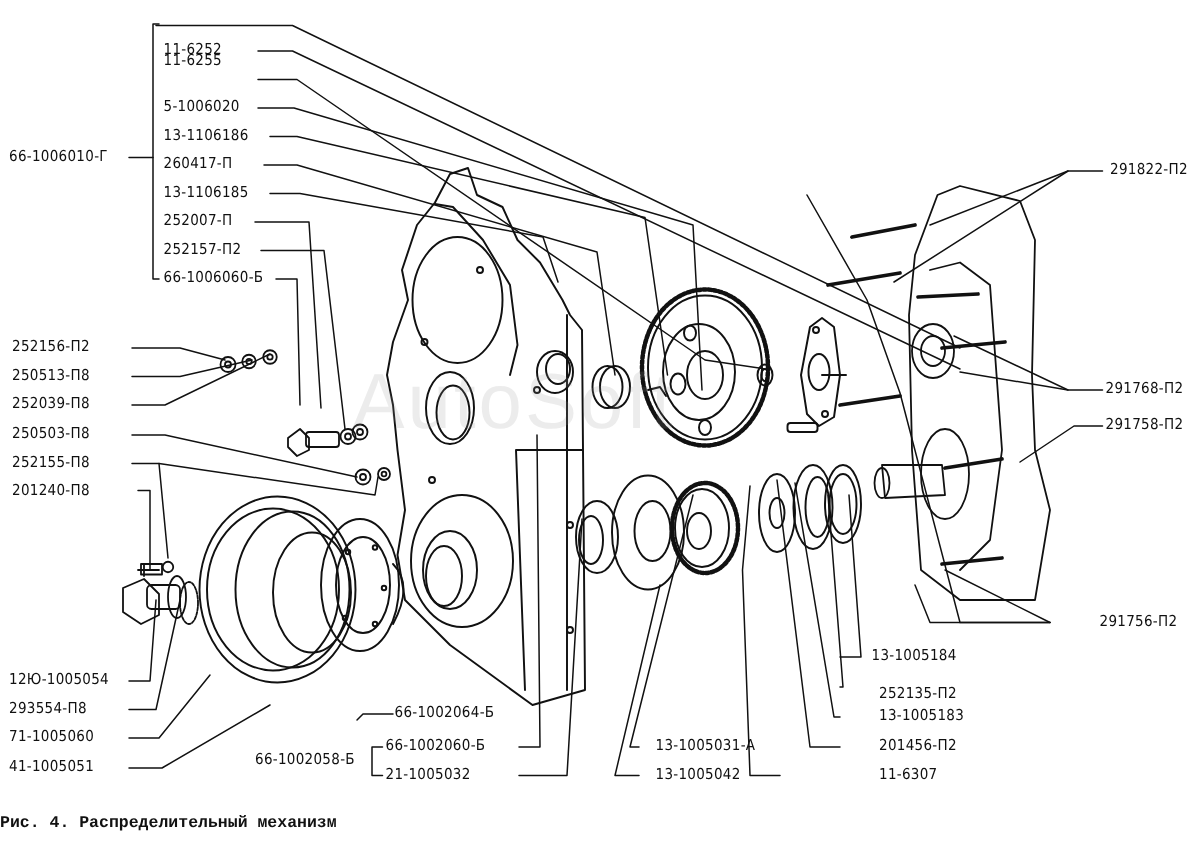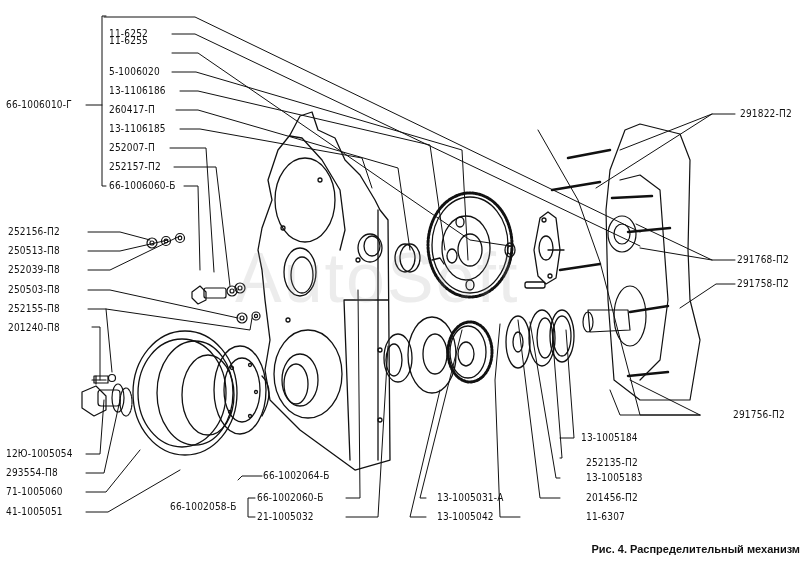--- a/index.html
+++ b/index.html
@@ -2,24 +2,24 @@
 <html><head>
 <meta charset="utf-8">
 <style>
   html, body { margin: 0; padding: 0; background: #ffffff; }
   body { width: 800px; height: 566px; position: relative; overflow: hidden;
          font-family: "DejaVu Sans Mono", "Liberation Mono", monospace; }
   #figure { position: absolute; left: 0; top: 0; width: 800px; height: 566px; }
   .lbl { position: absolute; font-size: 10px; color: #111; white-space: nowrap;
          letter-spacing: 0.2px; line-height: 14px;
          font-family: "DejaVu Sans Condensed", "DejaVu Sans", "Liberation Sans", sans-serif; }
-  .caption { position: absolute; left: 0; width: 800px; top: 543px; text-align: right;
+  .caption { position: absolute; left: 0; width: 800px; top: 543px; text-align: left;
              font-size: 11px; font-weight: bold; color: #111;
-             font-family: Liberation Sans, sans-serif; }
-  .watermark { position: absolute; left: 235px; top: 238px; font-size: 70px; color: rgba(150,150,150,0.18);
+             font-family: Liberation Mono, monospace; }
+  .watermark { position: absolute; left: 235px; top: 238px; font-size: 52px; color: rgba(150,150,150,0.18);
                font-family: "Liberation Sans", sans-serif; letter-spacing: 2px; pointer-events: none; }
 </style>
 </head>
 <body>
 
 <svg id="figure" viewBox="0 0 800 566" xmlns="http://www.w3.org/2000/svg">
   <g fill="none" stroke="#111" stroke-width="1" stroke-linecap="round" stroke-linejoin="round">
 
     <g>
 

